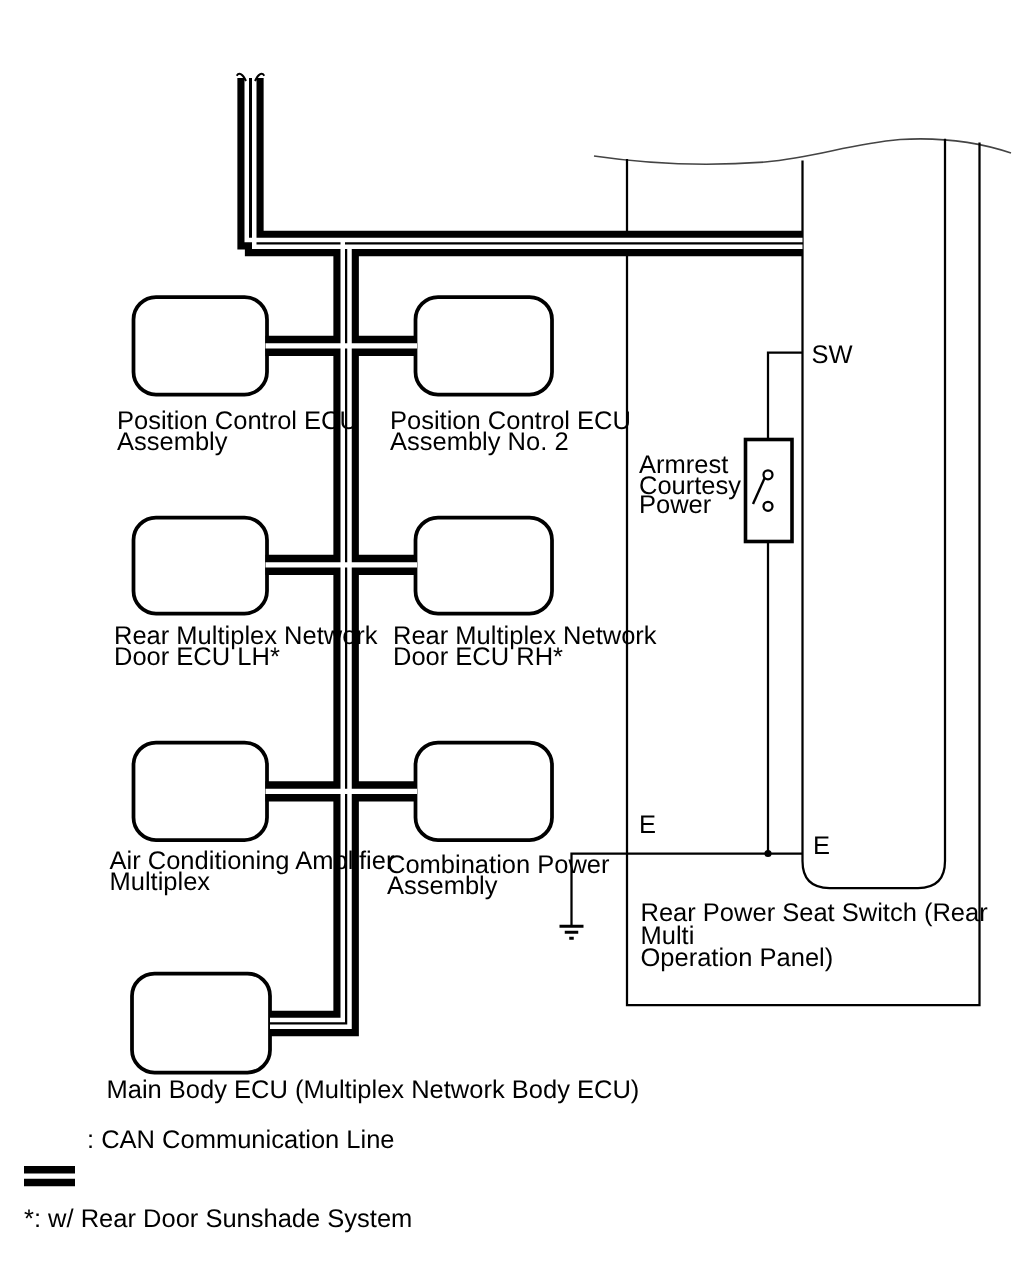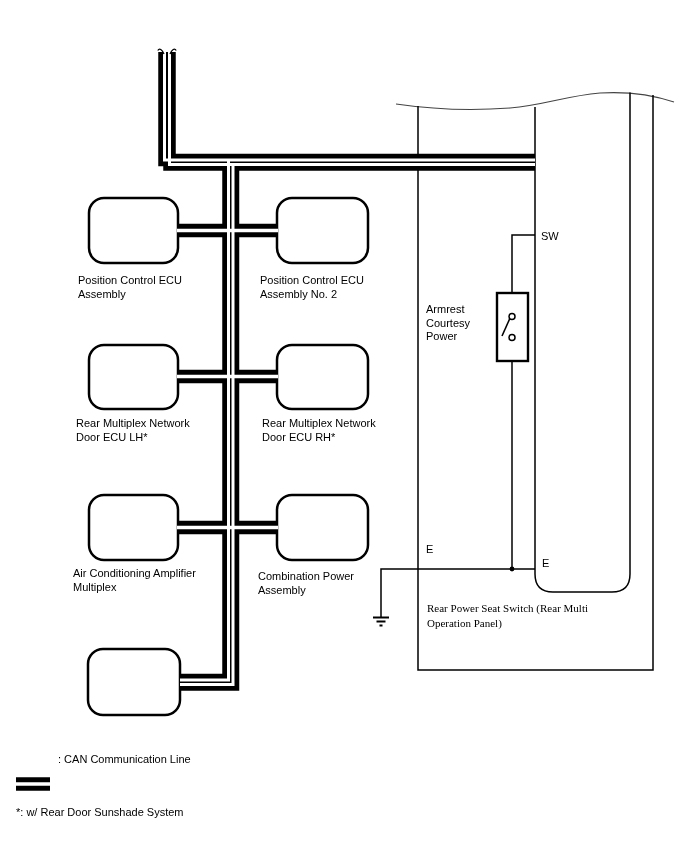--- a/index.html
+++ b/index.html
@@ -1,21 +1,21 @@
 <!DOCTYPE html>
 <html><head>
 <meta charset="utf-8">
 <style>
   html,body{margin:0;padding:0;background:#ffffff;}
   #stage{position:relative;width:688px;height:852px;background:#ffffff;overflow:hidden;
          font-family:"Liberation Sans",sans-serif;}
   #wires{position:absolute;left:0;top:0;}
-  .lbl{position:absolute;font-size:11px;line-height:13.5px;color:#000;
+  .lbl{position:absolute;font-size:17px;line-height:13.5px;color:#000;
        white-space:pre-line;letter-spacing:0;}
-  .lh15{line-height:15px;font-family:Liberation Serif, serif;}
+  .lh15{line-height:15px;}
 </style>
 </head>
 <body>
 
 <div id="stage">
 
   <svg id="wires" width="688" height="852" viewBox="0 0 688 852">
 
     <path d="M396,104 C430,109 470,111 510,108 C545,105 565,96 600,93 C625,91.5 650,94 674,102" fill="none" stroke="#444" stroke-width="1.1"></path>
     <path d="M418,106 L418,670 L653,670 L653,95" fill="none" stroke="#000" stroke-width="1.5"></path>
@@ -83,20 +83,21 @@
   <div class="lbl" style="left:260px;top:274px">Position Control ECU
 Assembly No. 2</div>
   <div class="lbl" style="left:76px;top:417px">Rear Multiplex Network
 Door ECU LH*</div>
   <div class="lbl" style="left:262px;top:417px">Rear Multiplex Network
 Door ECU RH*</div>
   <div class="lbl" style="left:73px;top:567px">Air Conditioning Amplifier
 Multiplex</div>
   <div class="lbl" style="left:258px;top:570px">Combination Power
 Assembly</div>
+  <div class="lbl" style="left:71px;top:720px">Main Body ECU (Multiplex Network Body ECU)</div>
 
   <div class="lbl" style="left:426px;top:303px">Armrest
 Courtesy
 Power</div>
   <div class="lbl" style="left:541px;top:230px">SW</div>
   <div class="lbl" style="left:426px;top:543px">E</div>
   <div class="lbl" style="left:542px;top:557px">E</div>
   <div class="lbl lh15" style="left:427px;top:601px">Rear Power Seat Switch (Rear Multi
 Operation Panel)</div>
 

